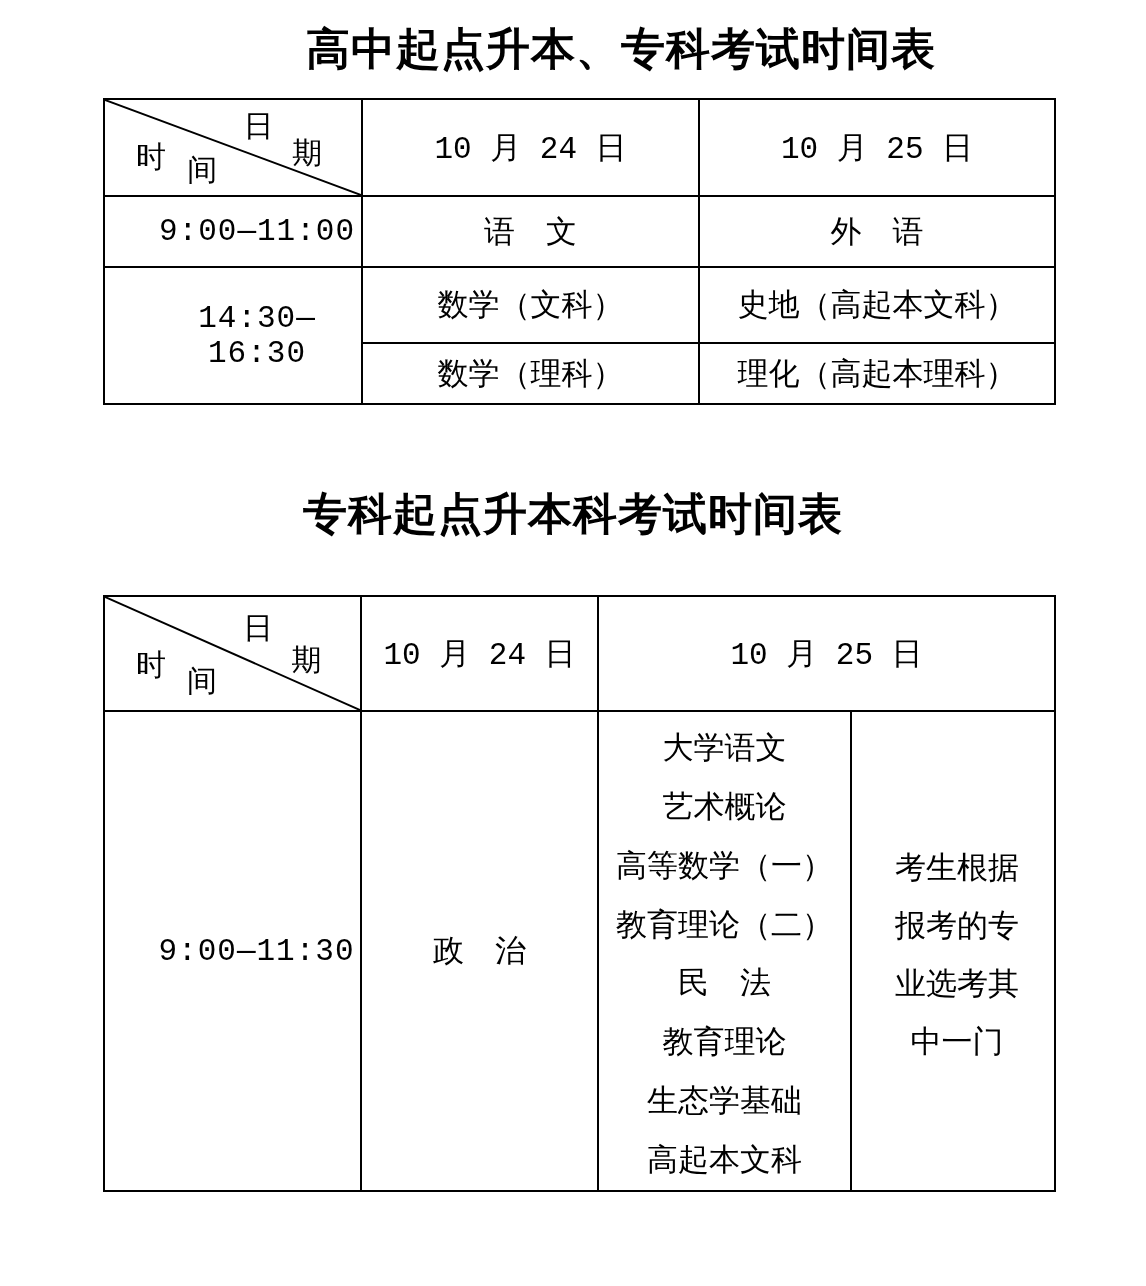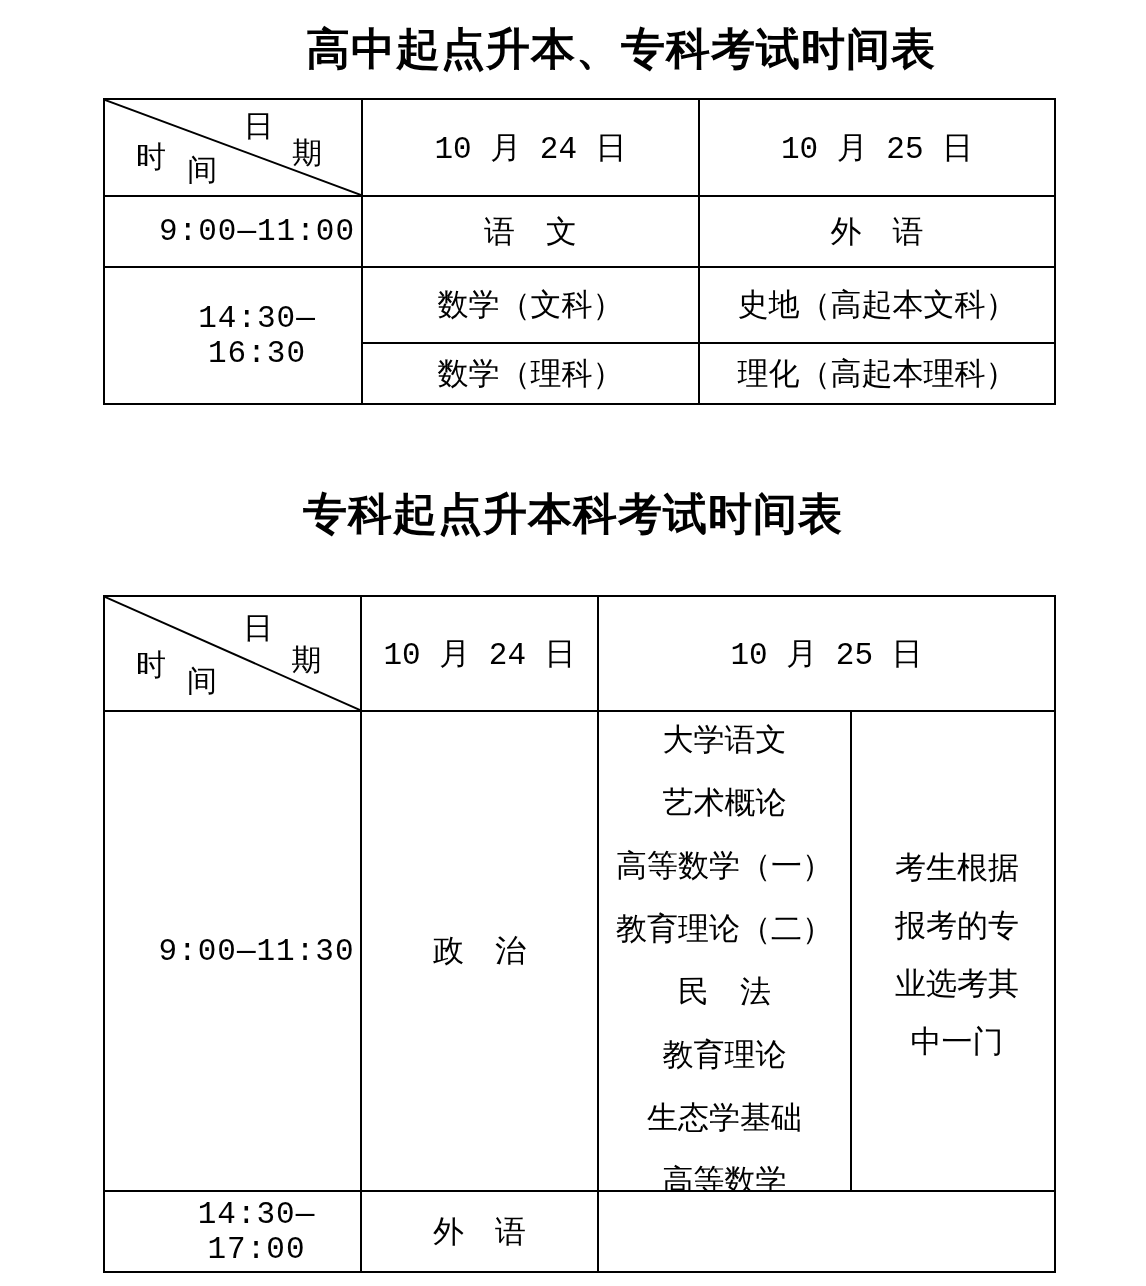--- a/index.html
+++ b/index.html
@@ -47,21 +47,21 @@
     font-size: 30px; white-space: nowrap;
   }
   .lab-ri   { left: 60%; top: 27%; }
   .lab-qi   { left: 79%; top: 56%; }
   .lab-shi  { left: 18%; top: 60%; }
   .lab-jian { left: 38%; top: 74%; }
 
   
   .subjects-stack {
     height: 470px; display: flex; flex-direction: column;
-    justify-content: flex-start; padding-top: 6px; gap: 21px;
+    justify-content: flex-start; padding-top: 6px;
   }
   .subject-line {
     flex: 1; display: flex; align-items: center; justify-content: center;
     white-space: nowrap;
   }
   .note-stack {
     height: 470px; display: flex; flex-direction: column;
     justify-content: center; padding-top: 8px;
   }
   .note-line { line-height: 58px; white-space: nowrap; padding-left: 8px; }
@@ -140,31 +140,26 @@
     <td>政　治</td>
     <td>
       <div class="subjects-stack">
         <div class="subject-line">大学语文</div>
         <div class="subject-line">艺术概论</div>
         <div class="subject-line">高等数学（一）</div>
         <div class="subject-line">教育理论（二）</div>
         <div class="subject-line">民　法</div>
         <div class="subject-line">教育理论</div>
         <div class="subject-line">生态学基础</div>
-        <div class="subject-line">高等数学</div>
+        <div class="subject-line">高起本文科</div>
       </div>
     </td>
     <td>
       <div class="note-stack">
         <div class="note-line">考生根据</div>
         <div class="note-line">报考的专</div>
         <div class="note-line">业选考其</div>
         <div class="note-line">中一门</div>
       </div>
     </td>
   </tr>
-  <tr style="height:81px">
-    <td class="time">14:30—17:00</td>
-    <td>外　语</td>
-    <td colspan="2"></td>
-  </tr>
 </tbody>
   </table>
 
 </body></html>

